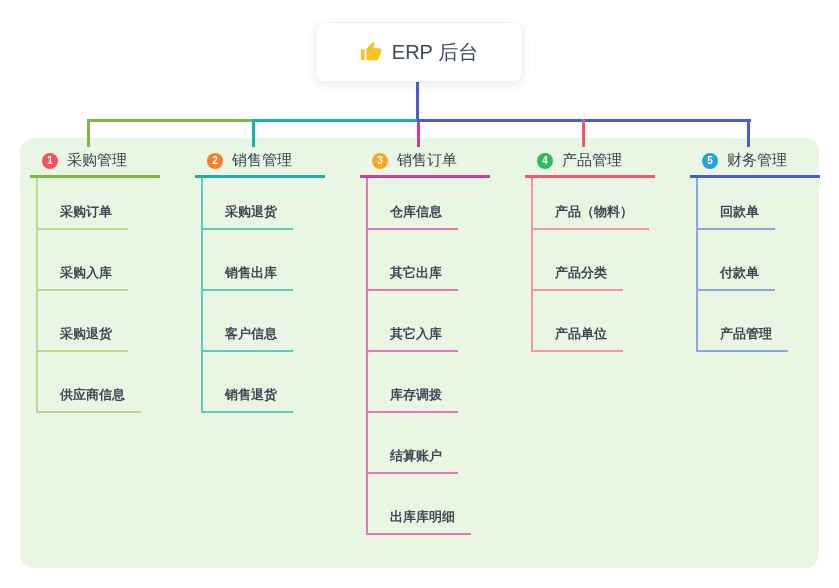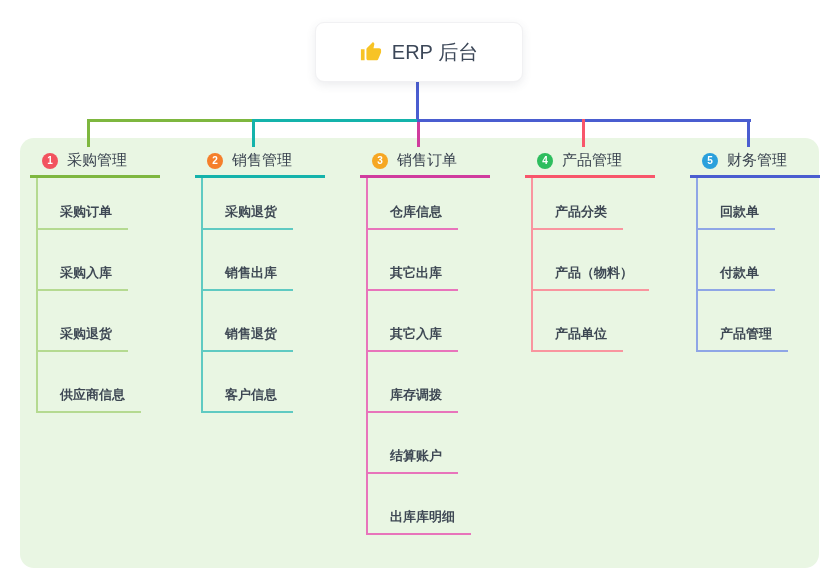--- a/index.html
+++ b/index.html
@@ -107,24 +107,24 @@
       <span>销售管理</span>
     </div>
     <div class="children">
       <div class="child-row">
           <span>采购退货</span>
         </div>
       <div class="child-row">
           <span>销售出库</span>
         </div>
       <div class="child-row">
-          <span>销售退货</span>
+          <span>客户信息</span>
         </div>
       <div class="child-row">
-          <span>客户信息</span>
+          <span>销售退货</span>
         </div>
     </div>
   </div>
 
   <div class="branch b2" style="--branch-color: #d03c9e; --child-color: #e874bb; --badge-color: #f6a723;">
     <div class="branch-title">
       <span class="badge">3</span>
       <span>销售订单</span>
     </div>
     <div class="children">
@@ -149,24 +149,24 @@
     </div>
   </div>
 
   <div class="branch b3" style="--branch-color: #f8566b; --child-color: #f9959f; --badge-color: #2ebd5e;">
     <div class="branch-title">
       <span class="badge">4</span>
       <span>产品管理</span>
     </div>
     <div class="children">
       <div class="child-row">
-          <span>产品分类</span>
+          <span>产品（物料）</span>
         </div>
       <div class="child-row">
-          <span>产品（物料）</span>
+          <span>产品分类</span>
         </div>
       <div class="child-row">
           <span>产品单位</span>
         </div>
     </div>
   </div>
 
   <div class="branch b4" style="--branch-color: #4a5dd0; --child-color: #8fa6e6; --badge-color: #2aa0dc;">
     <div class="branch-title">
       <span class="badge">5</span>

